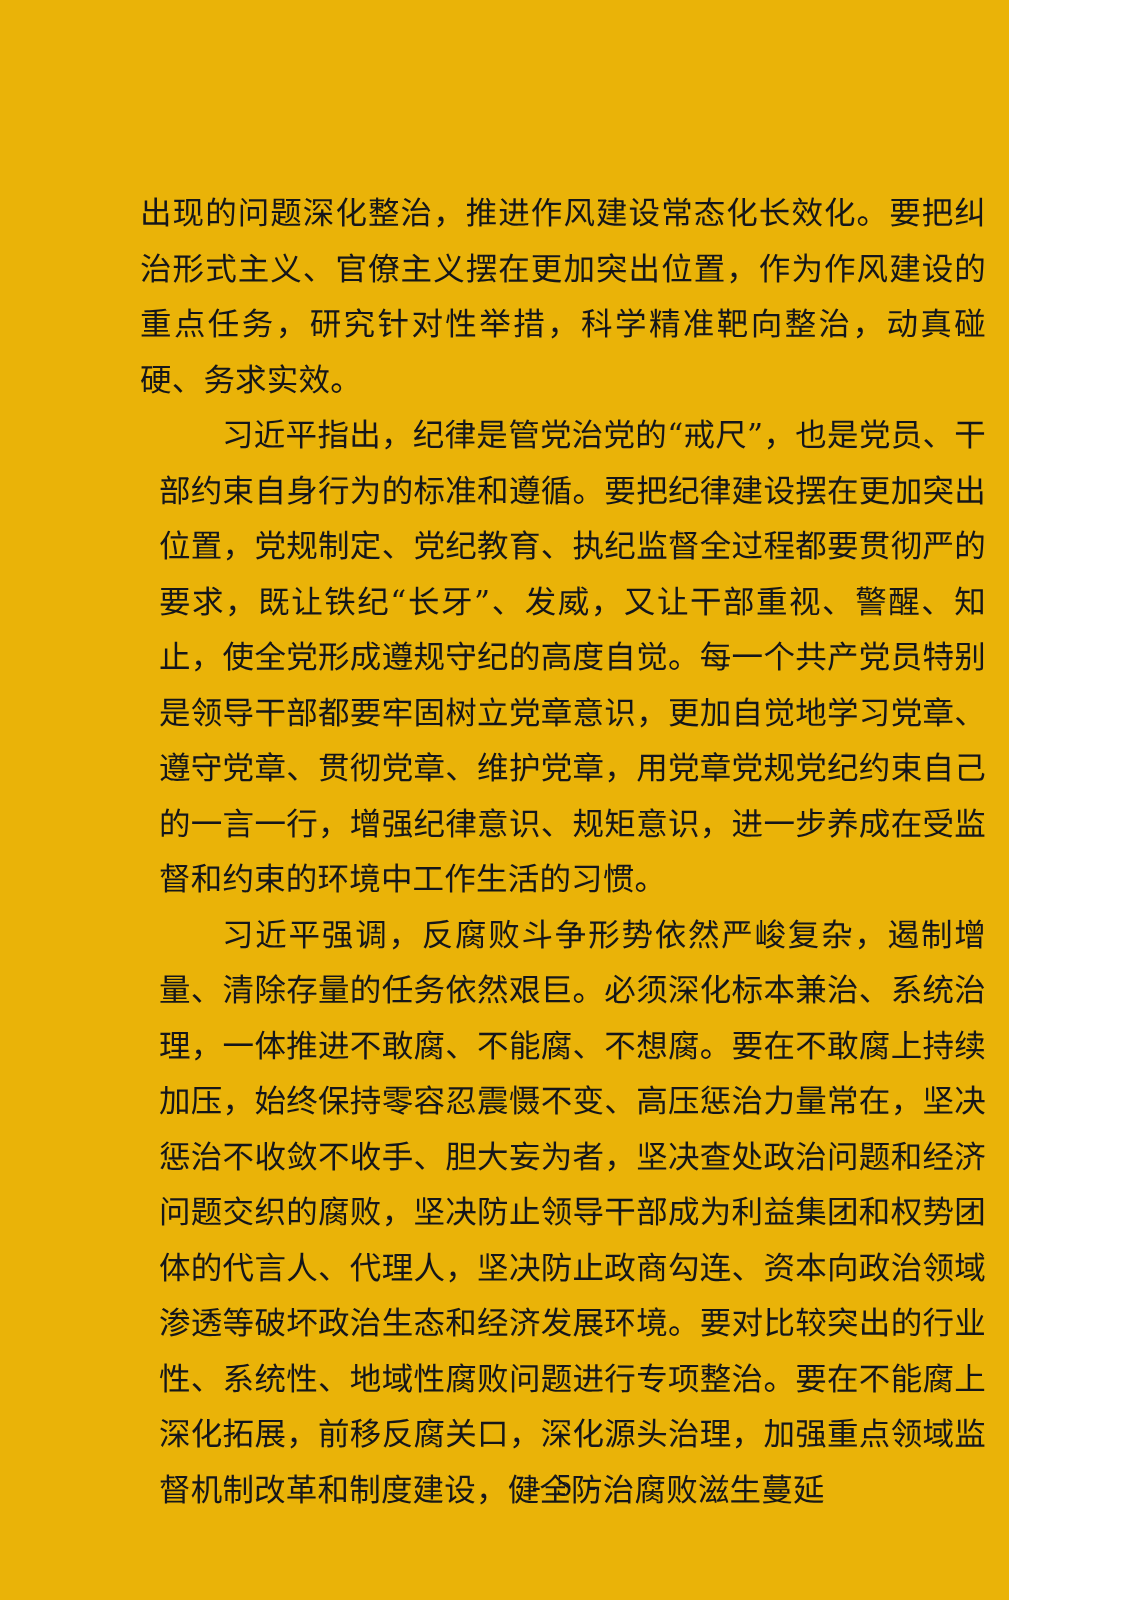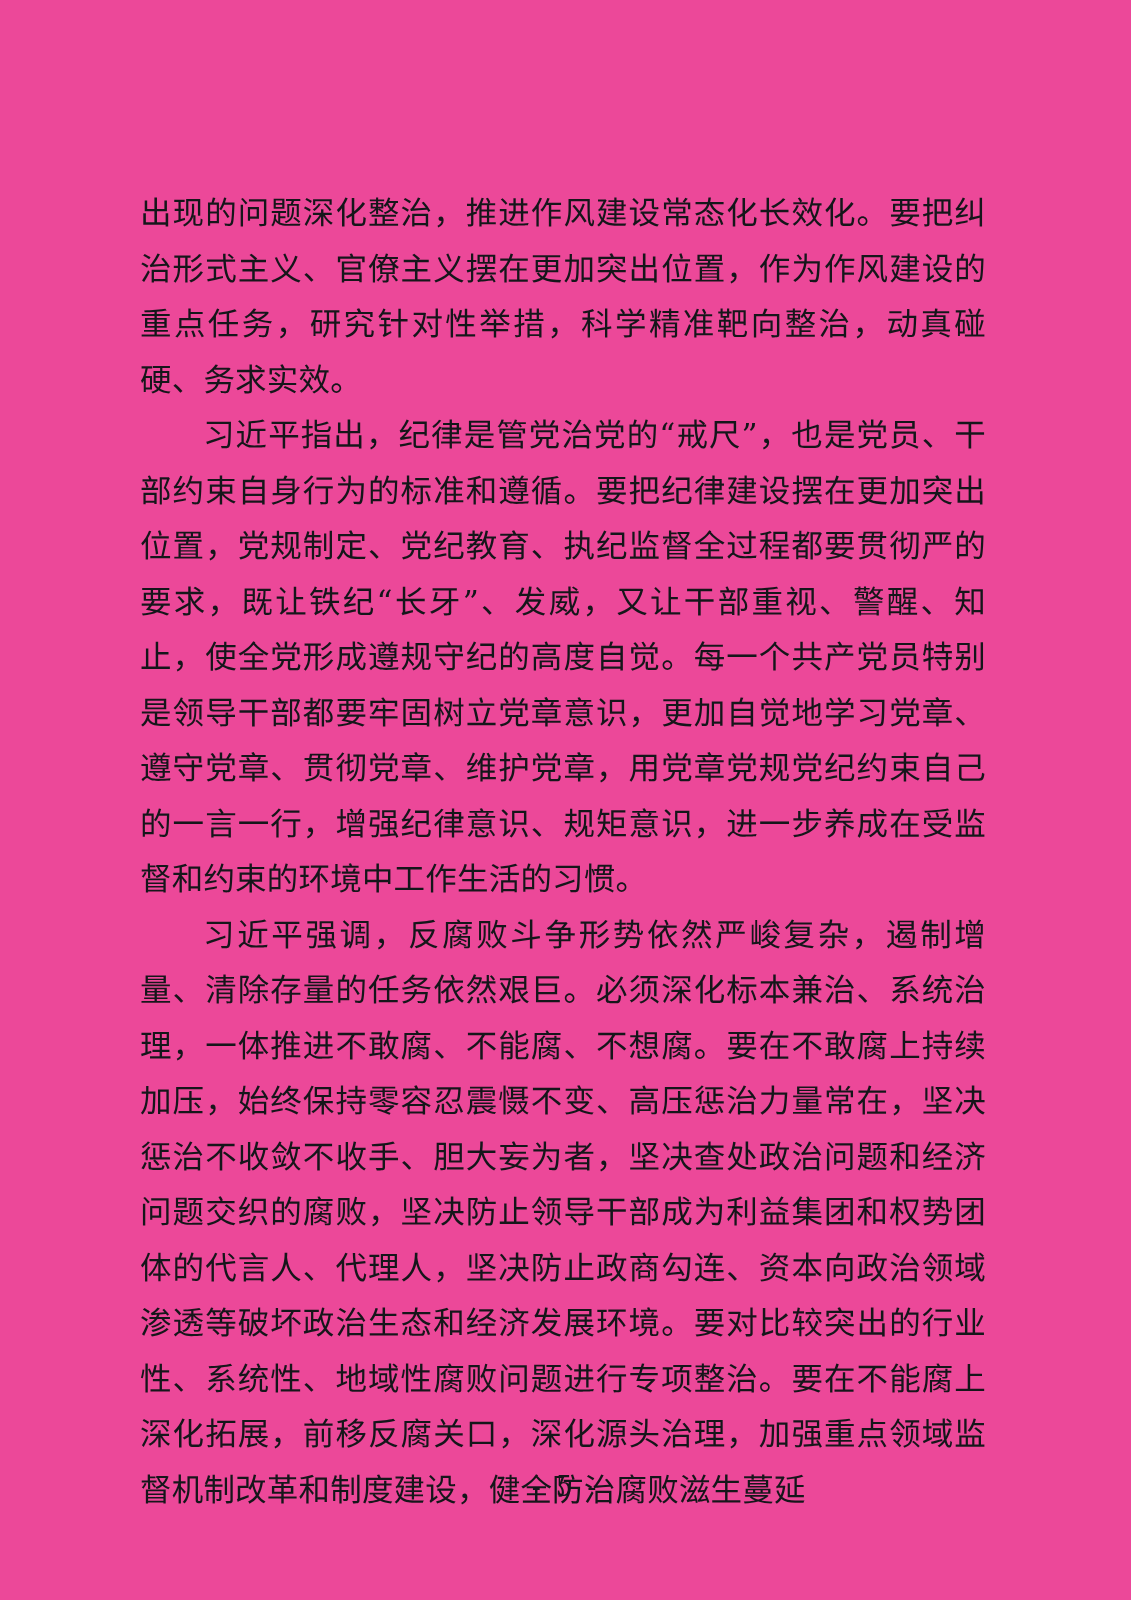--- a/index.html
+++ b/index.html
@@ -12,23 +12,23 @@
     width: 1131px;
     height: 1600px;
     position: relative;
     font-family: "DejaVu Serif", "Liberation Serif", serif;
     color: #141414;
     overflow: hidden;
   }
   .page {
     position: absolute;
     top: 0; left: 0;
-    width: 1131px;
+    width: 1009px;
     height: 1600px;
-    background: #ec4899;
+    background: #eab308;
     box-sizing: border-box;
   }
   .content {
     position: absolute;
     top: 186px;
     left: 140px;
     width: 846px;
   }
   .para {
     font-size: 31.5px;
@@ -37,20 +37,21 @@
     text-align: justify;
     text-justify: inter-ideograph;
     margin: 0 0 0 0;
     color: #15161a;
     font-weight: 400;
     
     font-family: "DejaVu Serif", "Liberation Serif", serif;
   }
   .para.indent {
     text-indent: 63px;
+    margin-left: 19px;
   }
   .para + .para {
     margin-top: 0px;
   }
   .footer {
     position: absolute;
     left: 0;
     top: 1470px;
     width: 1131px;
     text-align: center;

